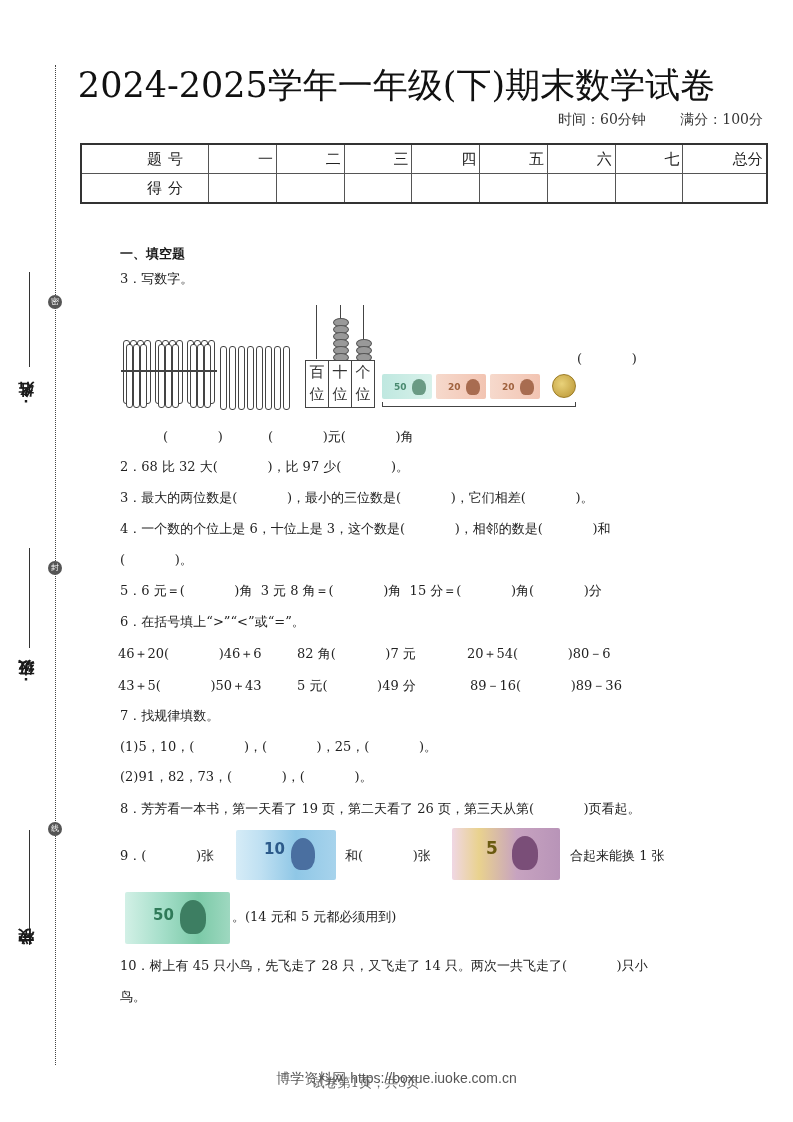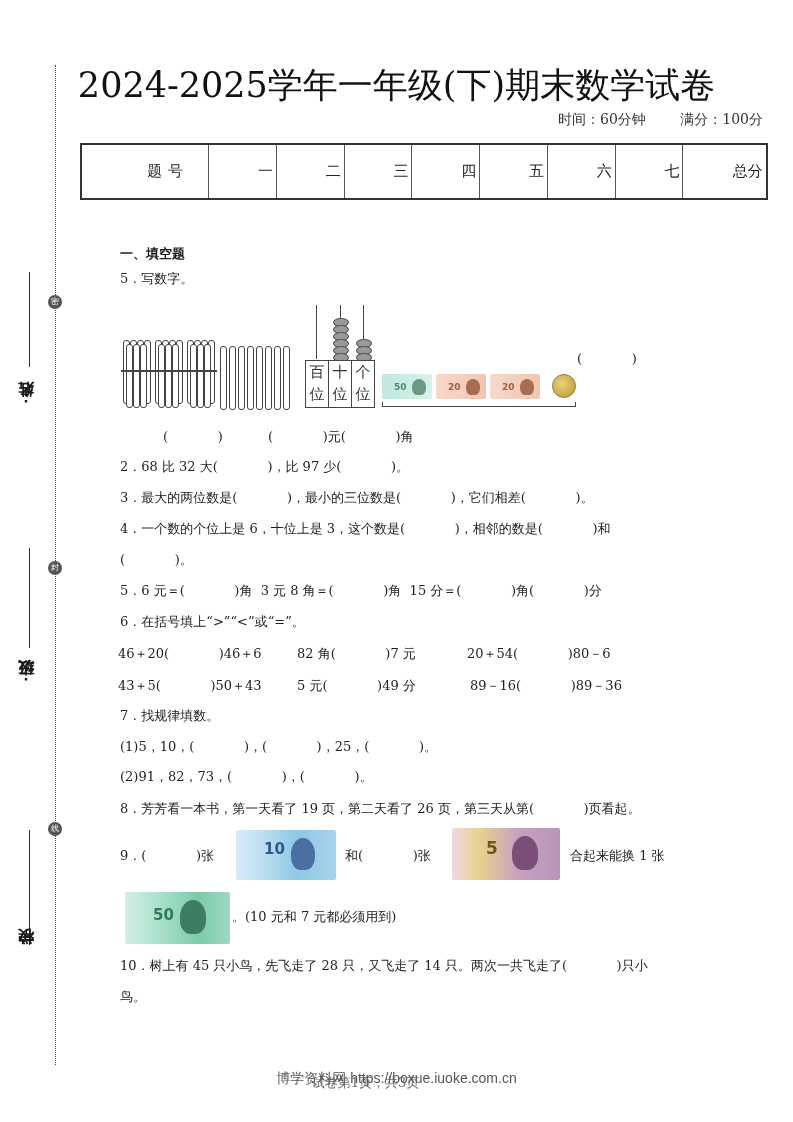--- a/index.html
+++ b/index.html
@@ -86,26 +86,37 @@
     <td class="hdr">题号</td>
     <td>一</td>
     <td>二</td>
     <td>三</td>
     <td>四</td>
     <td>五</td>
     <td>六</td>
     <td>七</td>
     <td>总分</td>
   </tr>
+  <tr>
+    <td class="hdr">得分</td>
+    <td></td>
+    <td></td>
+    <td></td>
+    <td></td>
+    <td></td>
+    <td></td>
+    <td></td>
+    <td></td>
+  </tr>
 </tbody>
   </table>
 
 <div class="abs section">一、填空题</div>
 
-<div class="abs q" style="top:270px">5．写数字。</div>
+<div class="abs q" style="top:270px">3．写数字。</div>
 
 <div class="abs" style="left:120px;top:338px;width:170px;height:70px">
 
   <div class="bundle" style="left:3px;top:2px">
     <div class="stick" style="left:0;top:0"></div>
       <div class="stick" style="left:7px;top:0"></div>
       <div class="stick" style="left:14px;top:0"></div>
       <div class="stick" style="left:21px;top:0"></div>
     <div class="stick" style="left:3px;top:4px"></div>
       <div class="stick" style="left:10px;top:4px"></div>
@@ -212,19 +223,19 @@
 <div class="abs q" style="top:847px;left:345px">和(            )张</div>
 <div class="bignote" style="left:452px;top:828px;width:108px;height:52px;background:linear-gradient(90deg,#f0d7e4 0%,#e9d28e 25%,#c7a3c0 60%,#b894b8 100%)">
   <span class="val" style="left:34px;top:10px;font-size:17px;color:#6a5a10">5</span>
   <div class="face" style="left:60px;top:8px;width:26px;height:34px;background:#7a4e78"></div>
 </div>
 <div class="abs q" style="top:847px;left:570px">合起来能换 1 张</div>
 <div class="bignote" style="left:125px;top:892px;width:105px;height:52px;background:linear-gradient(90deg,#d2f0e6 0%,#a6dfca 35%,#7ccaa8 70%,#9ed8c0 100%)">
   <span class="val" style="left:28px;top:14px;font-size:15px;color:#2f7a58">50</span>
   <div class="face" style="left:55px;top:8px;width:26px;height:34px;background:#3d7e62"></div>
 </div>
-<div class="abs q" style="top:908px;left:232px">。(10 元和 7 元都必须用到)</div>
+<div class="abs q" style="top:908px;left:232px">。(14 元和 5 元都必须用到)</div>
 
 <div class="abs q" style="top:957px">10．树上有 45 只小鸟，先飞走了 28 只，又飞走了 14 只。两次一共飞走了(            )只小</div>
 <div class="abs q" style="top:988px">鸟。</div>
 
 <div class="abs footer-page">试卷第1页，共3页</div>
 <div class="abs footer">博学资料网 https://boxue.iuoke.com.cn</div>
 
 </body></html>

